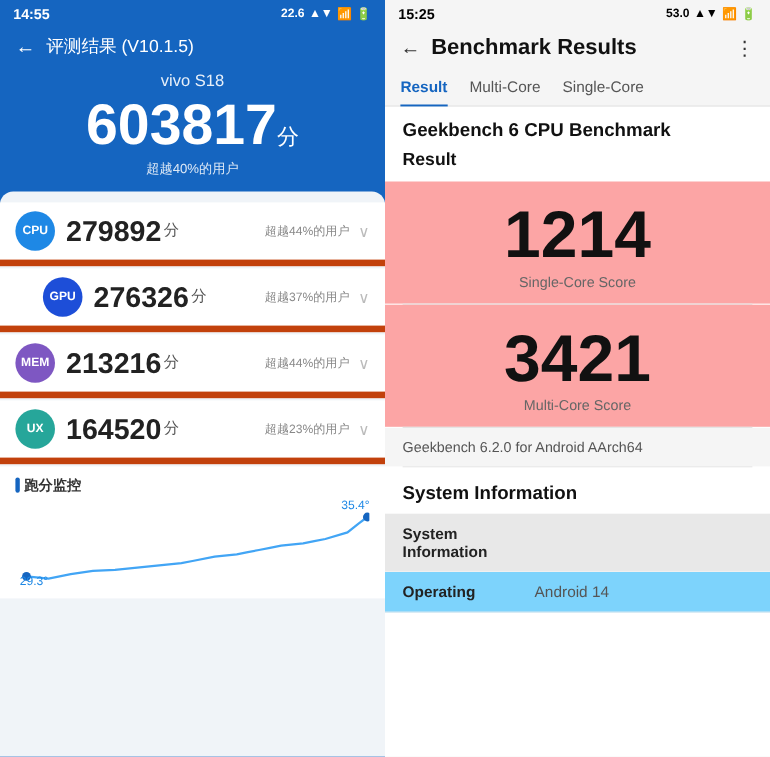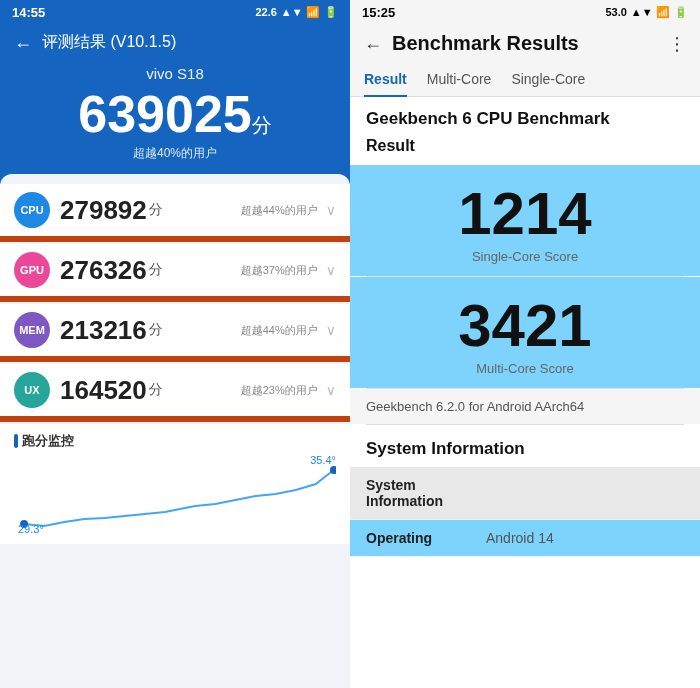--- a/index.html
+++ b/index.html
@@ -107,21 +107,21 @@
       align-items: center;
       justify-content: center;
       font-size: 11px;
       font-weight: bold;
       color: white;
       margin-right: 10px;
       flex-shrink: 0;
     }
 
     .badge-cpu { background: #1E88E5; }
-    .badge-gpu { background: #ec4899; }
+    .badge-gpu { background: #1d4ed8; margin-left: 25px; }
     .badge-mem { background: #7E57C2; }
     .badge-ux  { background: #26A69A; }
 
     .metric-score {
       font-size: 26px;
       font-weight: bold;
       color: #222;
     }
 
     .metric-unit {
@@ -291,21 +291,21 @@
       font-size: 16px;
       font-weight: bold;
       color: #111;
     }
 
     .score-block {
       display: flex;
       flex-direction: column;
       align-items: center;
       padding: 16px 0 12px;
-      background: #7dd3fc;
+      background: #fca5a5;
     }
 
     .big-score {
       font-size: 60px;
       font-weight: bold;
       color: #111;
       line-height: 1.1;
     }
 
     .score-label {
@@ -375,21 +375,21 @@
   </div>
 
   <div class="left-header">
     <span class="back-arrow">←</span>
     <span>评测结果 (V10.1.5)</span>
   </div>
 
   <div class="left-score-section">
     <div class="device-name">vivo S18</div>
     <div>
-      <span class="main-score">639025</span><span class="score-unit">分</span>
+      <span class="main-score">603817</span><span class="score-unit">分</span>
     </div>
     <div class="score-subtitle">超越40%的用户</div>
   </div>
 
   <div class="metrics-section">
     <div class="metric-row">
       <div class="metric-badge badge-cpu">CPU</div>
       <span class="metric-score">279892</span>
       <span class="metric-unit">分</span>
       <div class="metric-right">

